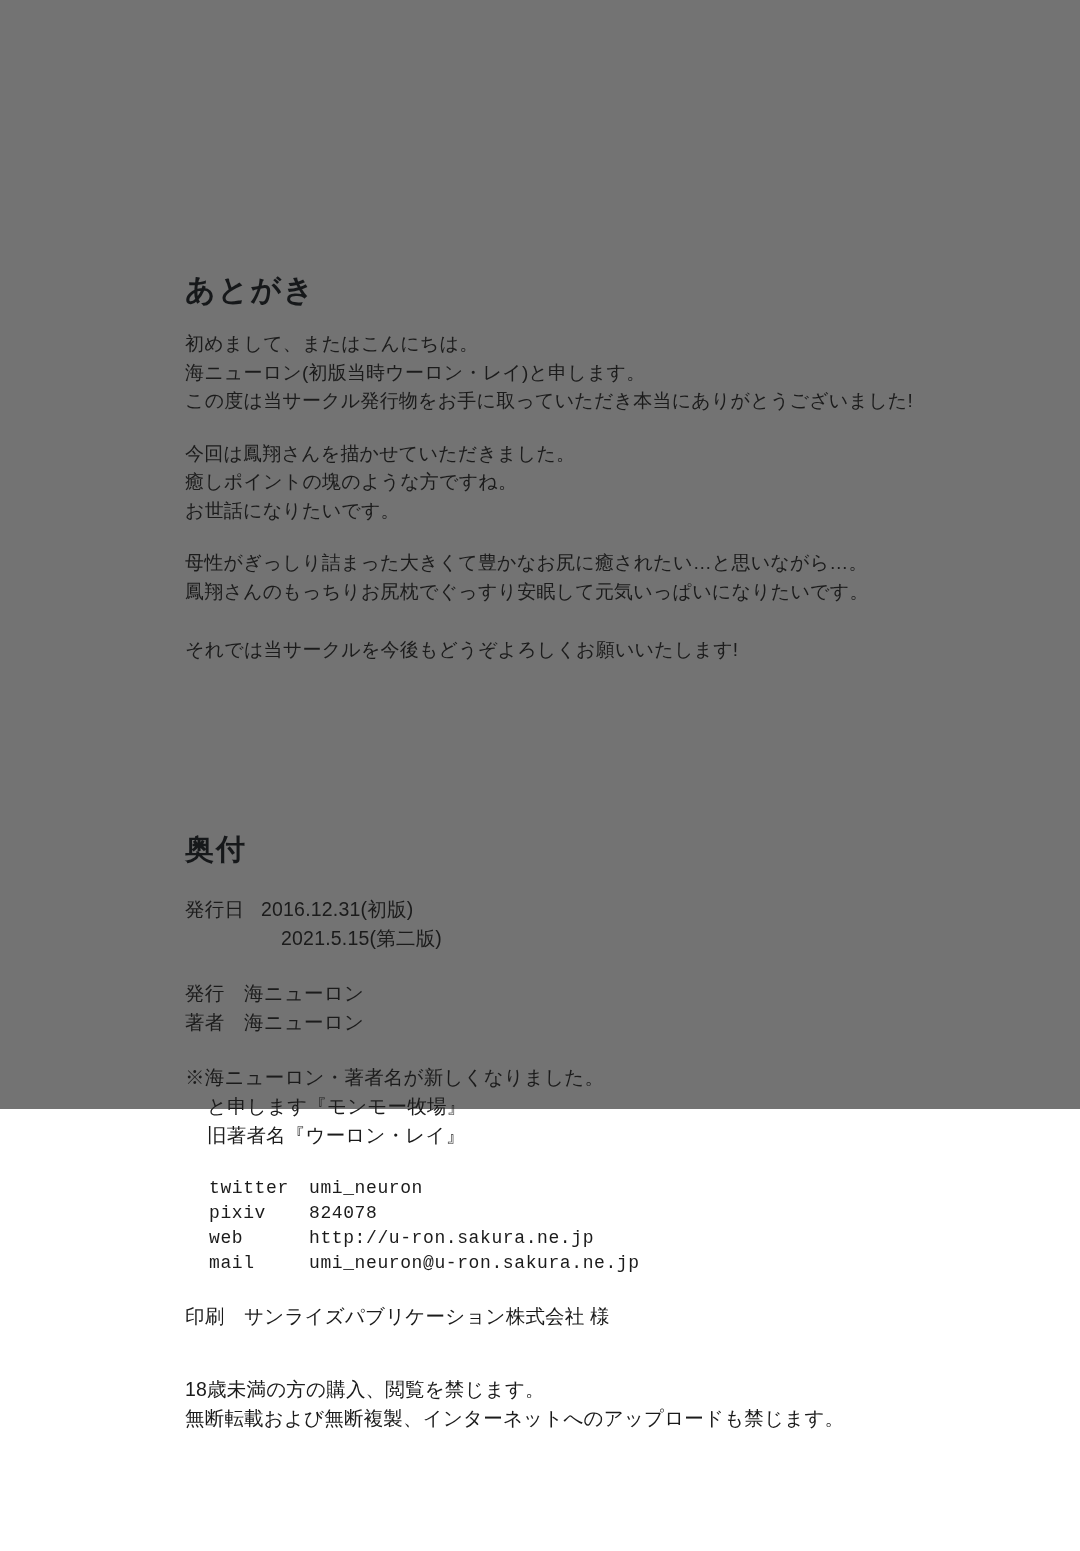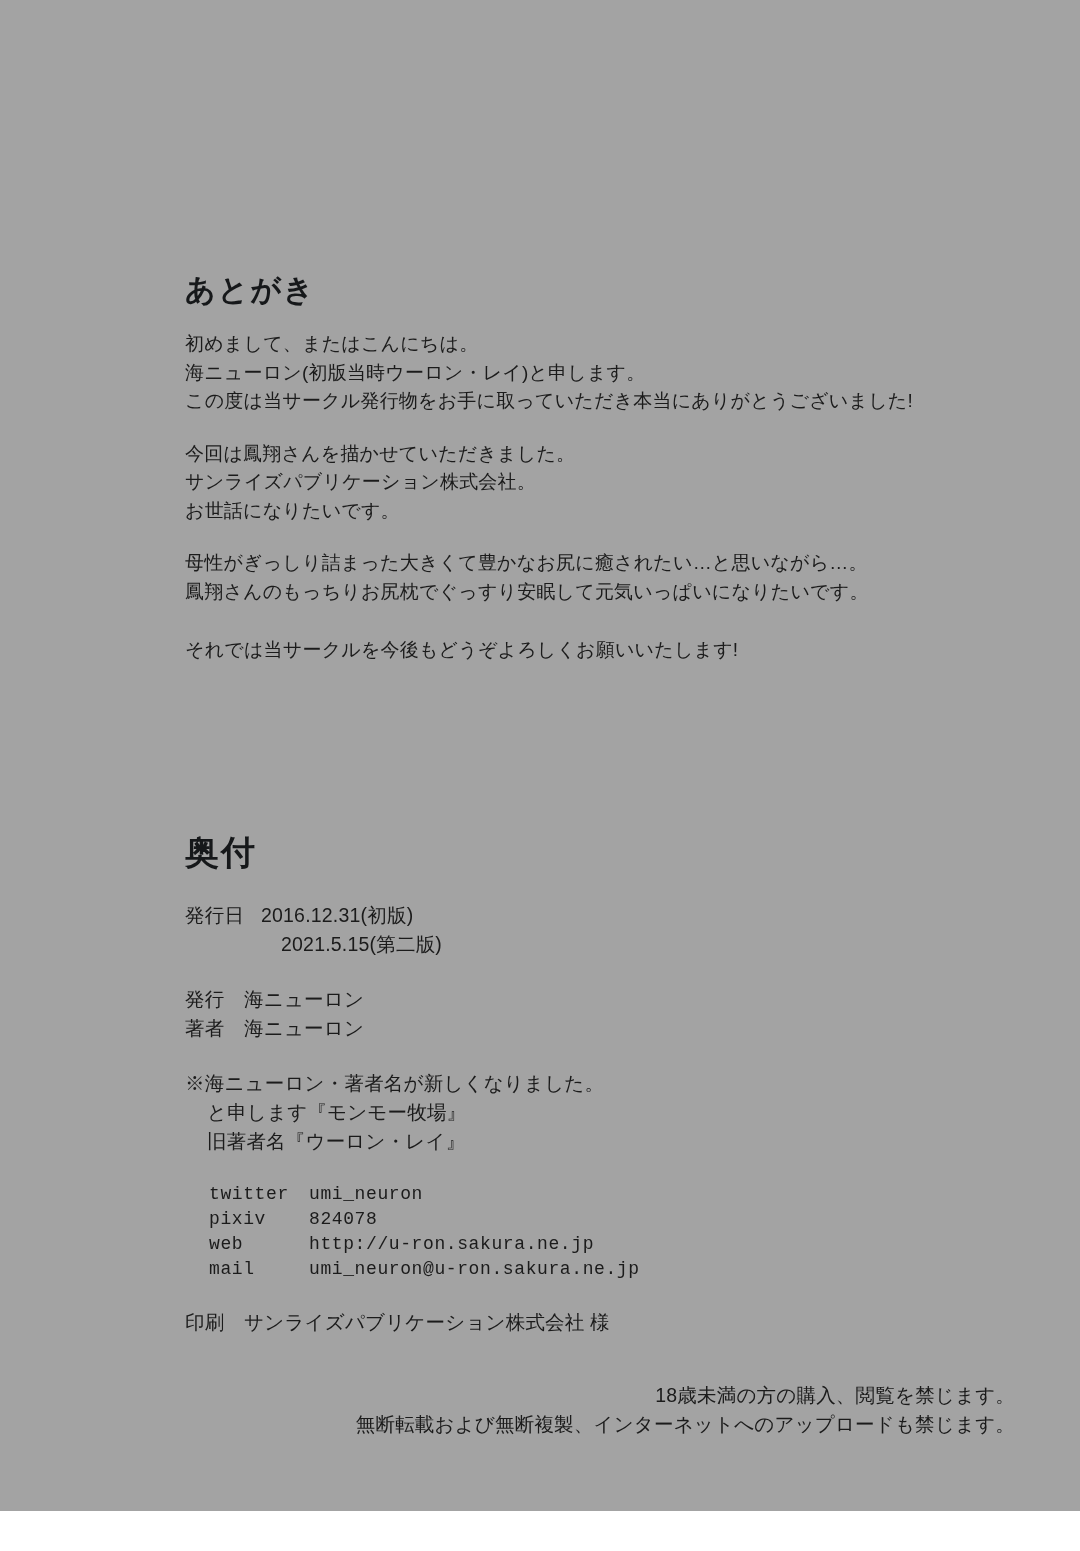--- a/index.html
+++ b/index.html
@@ -13,22 +13,22 @@
     position: relative;
     font-family: "Liberation Sans", sans-serif;
     color: #1b1b1b;
     overflow: hidden;
   }
   .page {
     position: absolute;
     left: 0;
     top: 0;
     width: 1080px;
-    height: 1511px;
-    background: #a3a3a3;
+    height: 1109px;
+    background: #737373;
   }
 
   
   .afterword {
     position: absolute;
     left: 185px;
     top: 272px;
     width: 830px;
   }
   .afterword-heading {
@@ -54,21 +54,21 @@
   }
 
   
   .colophon {
     position: absolute;
     left: 185px;
     top: 832px;
     width: 830px;
   }
   .colophon-heading {
-    font-size: 34px;
+    font-size: 29px;
     font-weight: bold;
     letter-spacing: 2px;
     color: #16181a;
     margin: 0 0 28px 0;
     line-height: 1.2;
   }
   .col-block {
     margin: 0 0 26px 0;
   }
   .col-line {
@@ -92,40 +92,39 @@
     white-space: pre;
     color: #1b1b1b;
     margin-left: 24px;
   }
   .mono-key {
     display: inline-block;
     width: 100px;
   }
   .notice {
     margin-top: 44px;
-    text-align: right;
   }
 </style>
 </head>
 <body>
 
 <div class="page">
 
   <section class="afterword">
     <h1 class="afterword-heading">あとがき</h1>
 
     <div class="para">
       <div class="line">初めまして、またはこんにちは。</div>
       <div class="line">海ニューロン(初版当時ウーロン・レイ)と申します。</div>
       <div class="line">この度は当サークル発行物をお手に取っていただき本当にありがとうございました!</div>
     </div>
 
     <div class="para">
       <div class="line">今回は鳳翔さんを描かせていただきました。</div>
-      <div class="line">サンライズパブリケーション株式会社。</div>
+      <div class="line">癒しポイントの塊のような方ですね。</div>
       <div class="line">お世話になりたいです。</div>
     </div>
 
     <div class="para">
       <div class="line">母性がぎっしり詰まった大きくて豊かなお尻に癒されたい…と思いながら…。</div>
       <div class="line">鳳翔さんのもっちりお尻枕でぐっすり安眠して元気いっぱいになりたいです。</div>
     </div>
 
     <div class="para" style="margin-top:30px;">
       <div class="line">それでは当サークルを今後もどうぞよろしくお願いいたします!</div>

